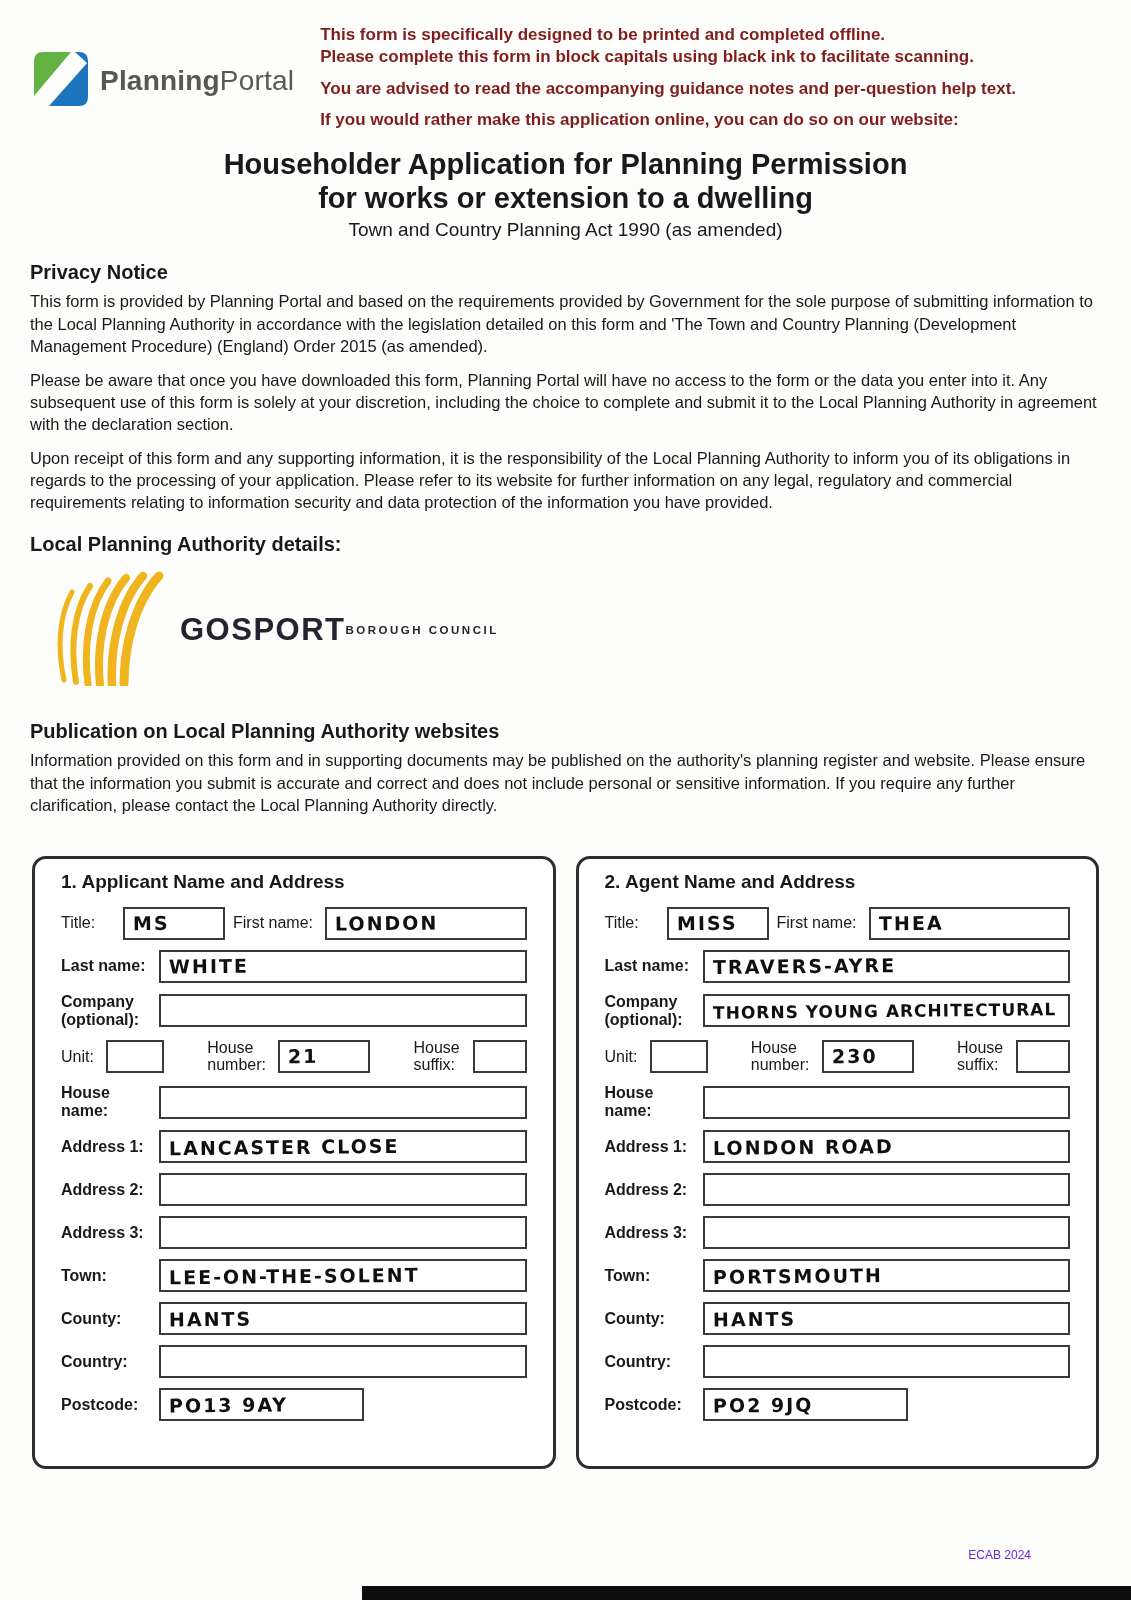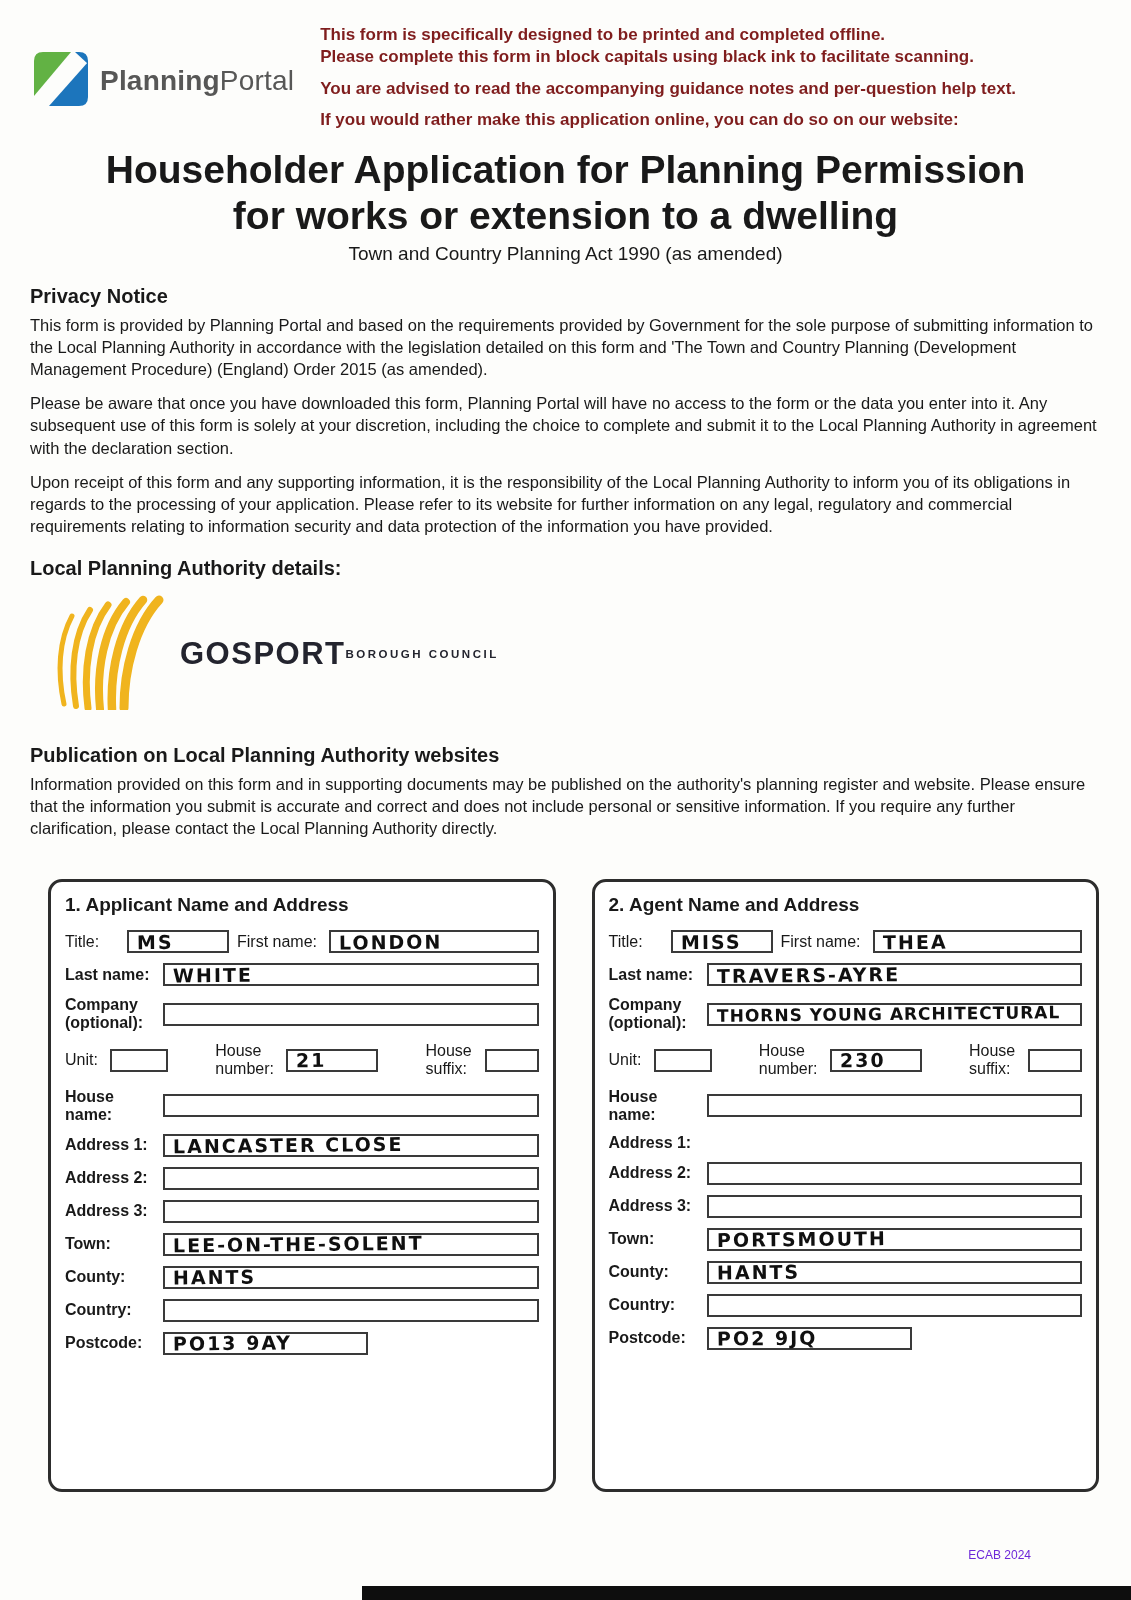--- a/index.html
+++ b/index.html
@@ -11,45 +11,45 @@
   
   .header{display:flex;align-items:flex-start;gap:26px;padding:24px 30px 0 34px;}
   .pp-logo{display:flex;align-items:center;gap:12px;margin-top:28px;flex:0 0 auto;}
   .pp-logo-text{font-size:28px;color:#575756;letter-spacing:.2px;}
   .pp-logo-text .b{font-weight:700;}
   .notice{color:#7f1d1d;font-weight:700;font-size:17px;line-height:1.28;max-width:710px;}
   .notice .line{margin:0;}
   .notice .gap{margin-top:10px;}
   
   .title-block{text-align:center;margin-top:16px;}
-  .t1{font-size:39px;font-weight:700;line-height:1.18;}
+  .t1{font-size:29px;font-weight:700;line-height:1.18;}
   .t2{font-size:19px;margin-top:4px;}
   
   .bodywrap{margin:0 28px 0 30px;}
   .h-sec{font-size:20px;font-weight:700;margin:20px 0 6px;}
   .para{font-size:16.5px;line-height:1.34;margin:0 0 12px;}
   
   .council{display:flex;flex-direction:row;align-items:center;margin-top:12px;}
   .council-name{font-size:31px;font-weight:700;letter-spacing:1.5px;color:#23242e;margin-top:2px;}
   .council-sub{font-size:11.5px;font-weight:700;letter-spacing:2.5px;color:#23242e;margin-top:1px;}
   
   .boxes{display:flex;gap:20px;margin:40px 32px 0;}
-  .box{flex:1;border:3px solid #2d2d2d;border-radius:14px;padding:10px 12px 12px;min-height:585px;background:#fff;margin-left:16px;}
+  .box{flex:1;border:3px solid #2d2d2d;border-radius:14px;padding:10px 24px 12px;min-height:585px;background:#fff;}
   .box-h{font-size:19px;font-weight:700;margin:2px 2px 14px;}
   .frow{display:flex;align-items:center;gap:8px;margin:0 2px 10px;}
   .frow.between{justify-content:space-between;gap:4px;}
   .pair{display:flex;align-items:center;gap:7px;}
   .lbl{font-size:16px;line-height:1.12;flex:0 0 auto;}
   .w52{flex:0 0 54px;}
   .w84{flex:0 0 84px;}
   .w88{flex:0 0 90px;font-weight:bold;}
   .w-unit{flex:0 0 38px;}
   .w-hn{flex:0 0 64px;}
   .w-hs{flex:0 0 52px;}
-  .field{border:2px solid #3a3a3a;background:#fff;height:23px;display:flex;align-items:center;padding:0 8px;box-sizing:border-box;}
+  .field{border:2px solid #3a3a3a;background:#fff;height:33px;display:flex;align-items:center;padding:0 8px;box-sizing:border-box;}
   .grow{flex:1 1 auto;min-width:0;}
   .f-title{flex:0 0 102px;}
   .f-unit{flex:0 0 58px;}
   .f-hn{flex:0 0 92px;text-align:center;}
   .f-hs{flex:0 0 54px;}
   .f-pc{flex:0 0 205px;}
   .hand{
     font-family:"DejaVu Sans",sans-serif;font-weight:700;font-size:19px;
     letter-spacing:2px;color:#101010;white-space:nowrap;transform:rotate(-0.6deg);
   }
@@ -275,20 +275,23 @@
 
       <div class="frow">
         <span class="lbl w88">House name:</span>
         <div class="field grow">
             <span class="hand"></span>
           </div>
       </div>
 
       <div class="frow">
         <span class="lbl w88">Address 1:</span>
+        <div class="field grow">
+            <span class="hand">LONDON ROAD</span>
+          </div>
       </div>
 
       <div class="frow">
         <span class="lbl w88">Address 2:</span>
         <div class="field grow">
             <span class="hand"></span>
           </div>
       </div>
 
       <div class="frow">

